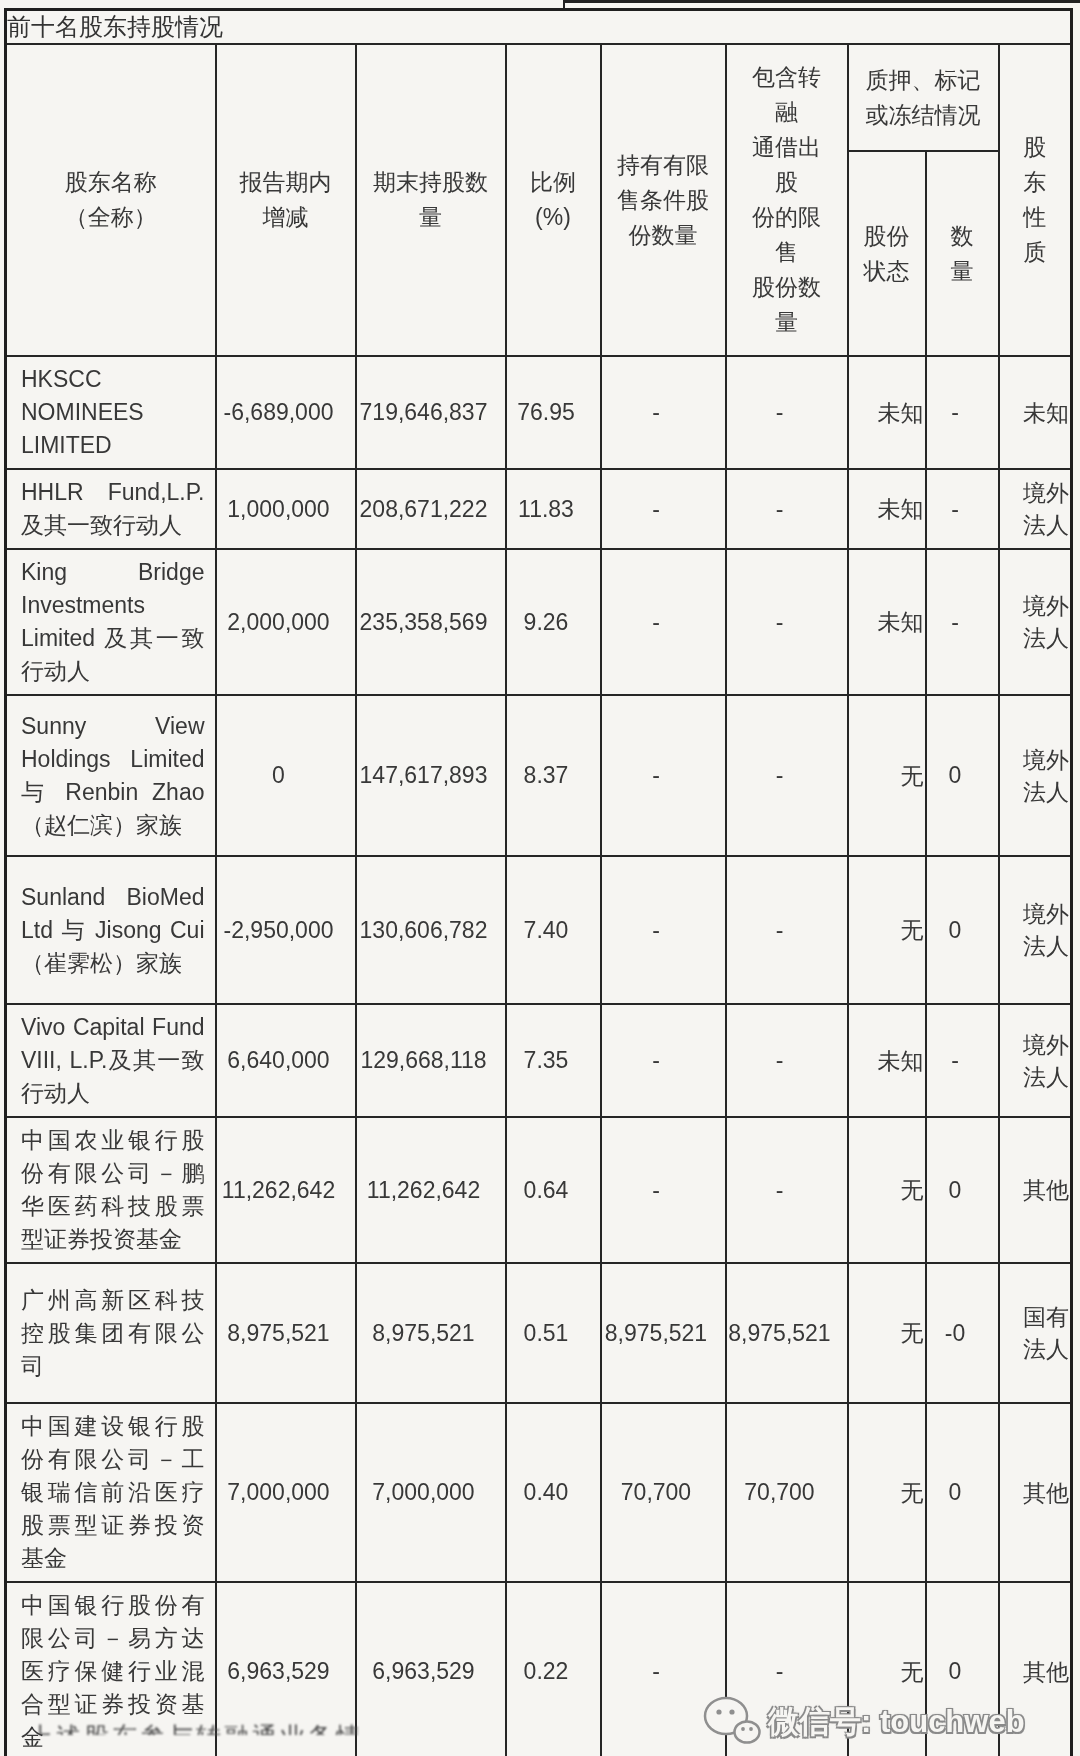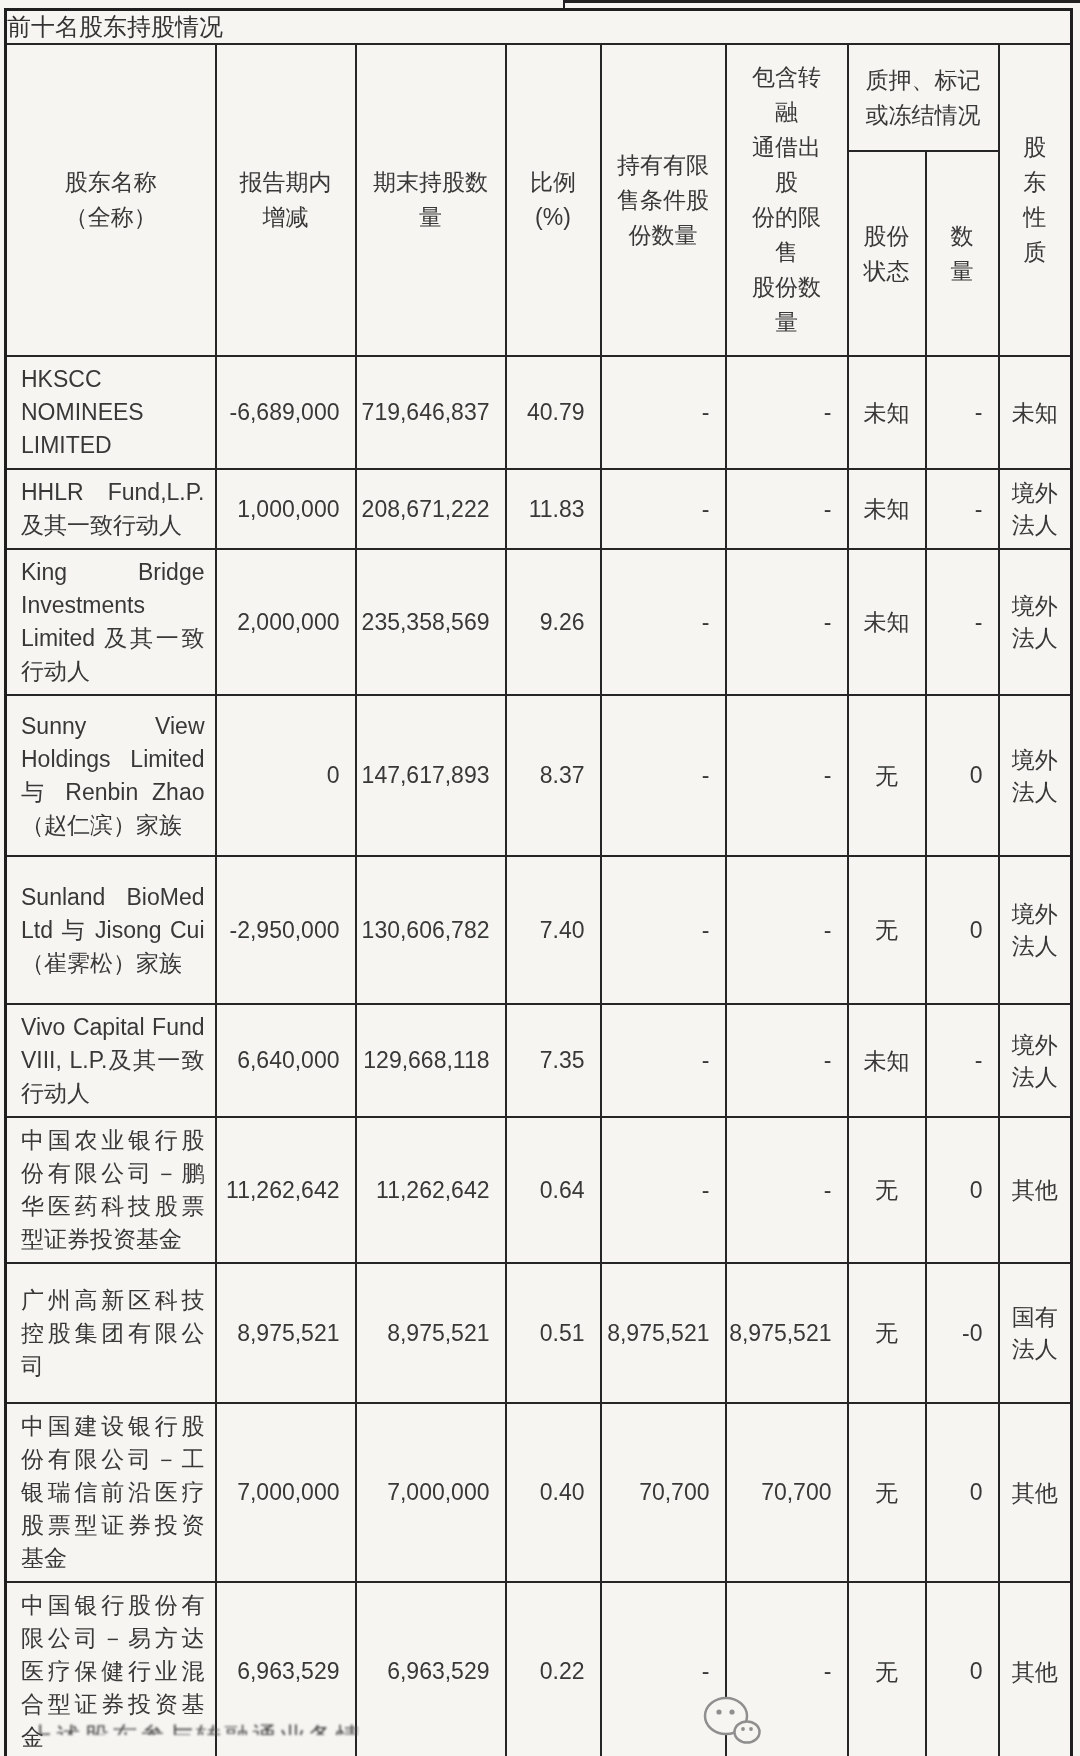--- a/index.html
+++ b/index.html
@@ -15,22 +15,22 @@
   table.sh{
     position:absolute;top:8px;left:4px;
     width:1066px;border-collapse:collapse;table-layout:fixed;
     border:3px solid #1f1f1f;
   }
   td{border:2px solid #262626;vertical-align:middle;font-size:23px;color:#383838;overflow:hidden;}
   tr.title-row{height:30px;}
   td.title{ text-align:left;font-size:24px;padding:0;color:#333;}
   td.hc{ text-align:center;white-space:pre-line;line-height:35px;padding:15px;}
   td.name{ text-align:justify;padding:6px 10px 6px 14px;line-height:33px;vertical-align:middle;}
-  td.num{ text-align:right;padding-right:15px;}
-  td.ctr{ text-align:center;white-space:pre-line;line-height:32px;}
+  td.num{ text-align:center;padding-right:15px;}
+  td.ctr{ text-align:right;white-space:pre-line;line-height:32px;}
   td.fl{ vertical-align:top;padding:9px 8px 4px 14px;line-height:34px;}
   td.fv{ vertical-align:top;padding:9px 8px 4px 14px;line-height:38px;white-space:pre-line;}
   .clip-frag{
     position:absolute;top:1720px;left:28px;width:330px;height:15px;
     overflow:hidden;font-size:25px;letter-spacing:3px;color:#4c4c4c;
     filter:blur(1.2px);white-space:nowrap;
   }
   .watermark{
     position:absolute;top:1688px;left:700px;width:380px;height:68px;
     display:flex;align-items:center;gap:6px;
@@ -88,21 +88,21 @@
   <tr style="height:195px">
     <td class="hc">股份
 状态</td>
     <td class="hc">数量</td>
   </tr>
 
   <tr style="height:72px">
     <td class="name">HKSCC NOMINEES LIMITED</td>
     <td class="num">-6,689,000</td>
     <td class="num">719,646,837</td>
-    <td class="num">40.79</td>
+    <td class="num">76.95</td>
     <td class="num">-</td>
     <td class="num">-</td>
     <td class="ctr">未知</td>
     <td class="num">-</td>
     <td class="ctr">未知</td>
   </tr>
 
   <tr style="height:66px">
     <td class="name">HHLR Fund,L.P.及其一致行动人</td>
     <td class="num">1,000,000</td>
@@ -230,13 +230,14 @@
 
 <div class="watermark">
   <svg width="62" height="56" viewBox="0 0 62 56">
     <ellipse cx="26" cy="22" rx="21" ry="18" fill="#f6f5f2" stroke="#8f8f8f" stroke-width="2.5"></ellipse>
     <ellipse cx="47" cy="38" rx="12.5" ry="10.5" fill="#f6f5f2" stroke="#8f8f8f" stroke-width="2.5"></ellipse>
     <circle cx="19" cy="18" r="2.6" fill="#8f8f8f"></circle>
     <circle cx="32" cy="18" r="2.6" fill="#8f8f8f"></circle>
     <circle cx="43" cy="35" r="1.9" fill="#8f8f8f"></circle>
     <circle cx="51" cy="35" r="1.9" fill="#8f8f8f"></circle>
   </svg>
+  <span class="wm-text">微信号: touchweb</span>
 </div>
 
 </body></html>

